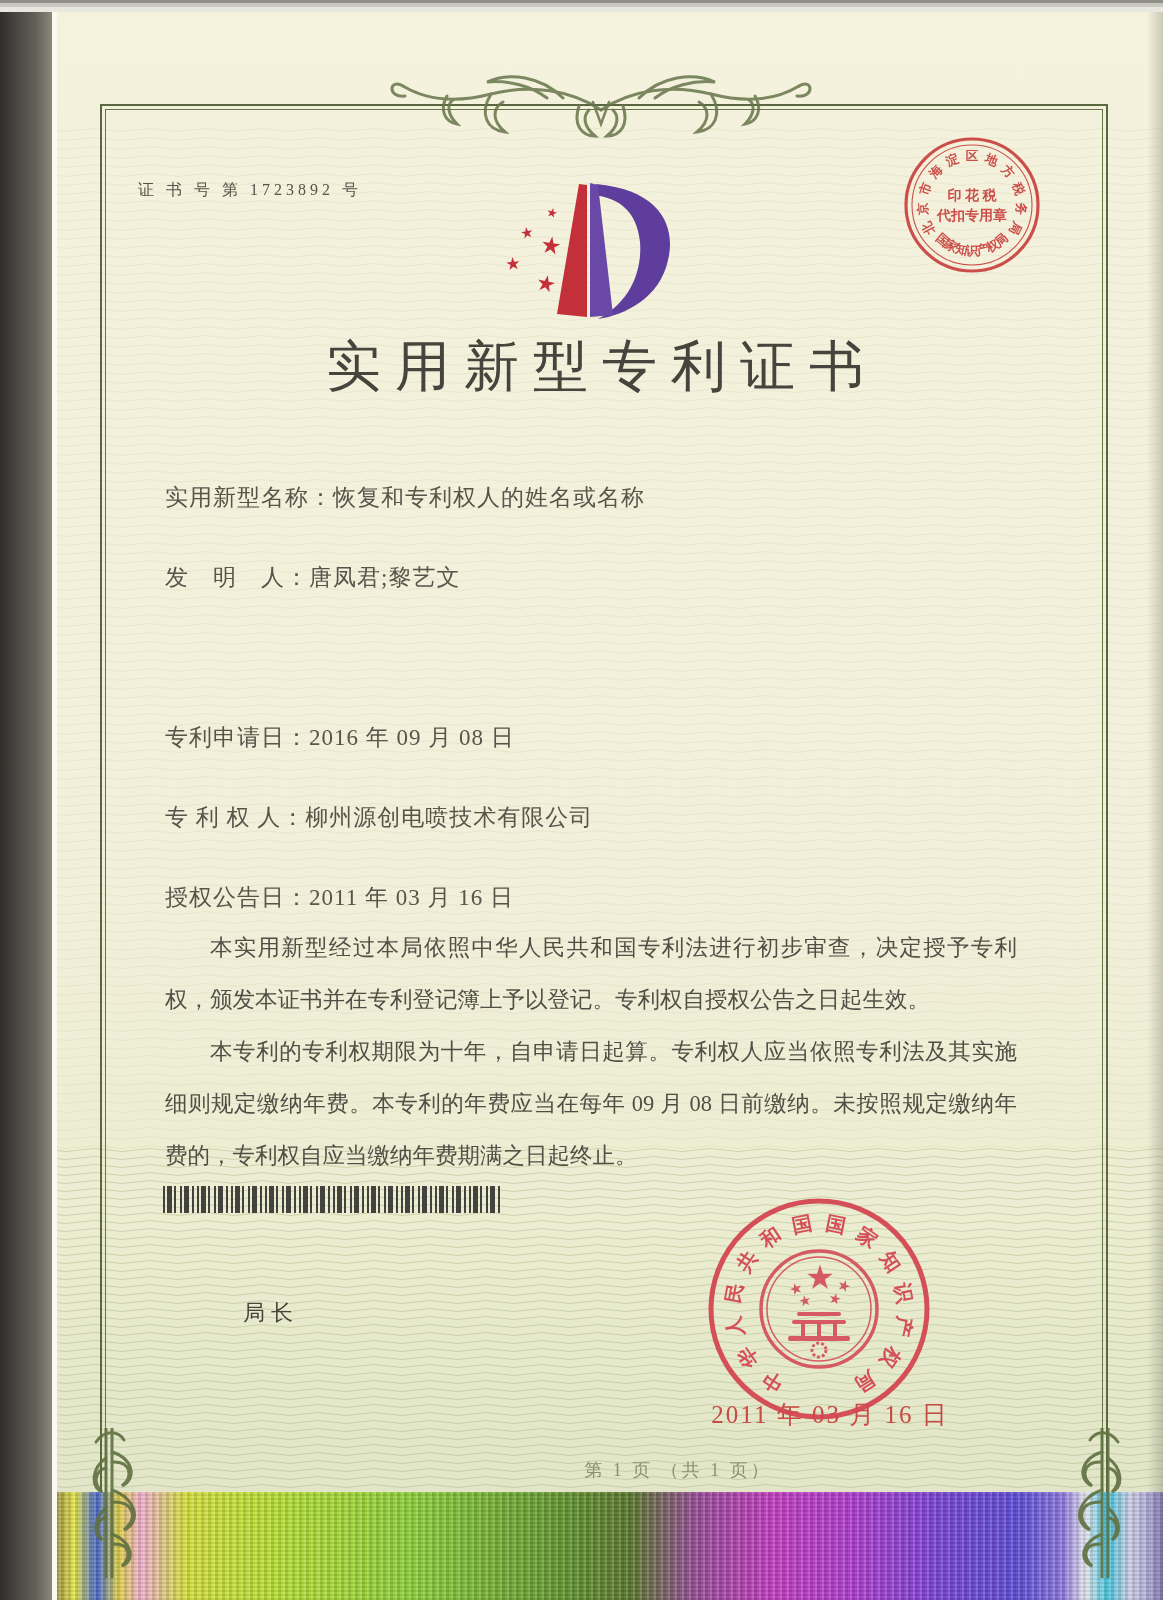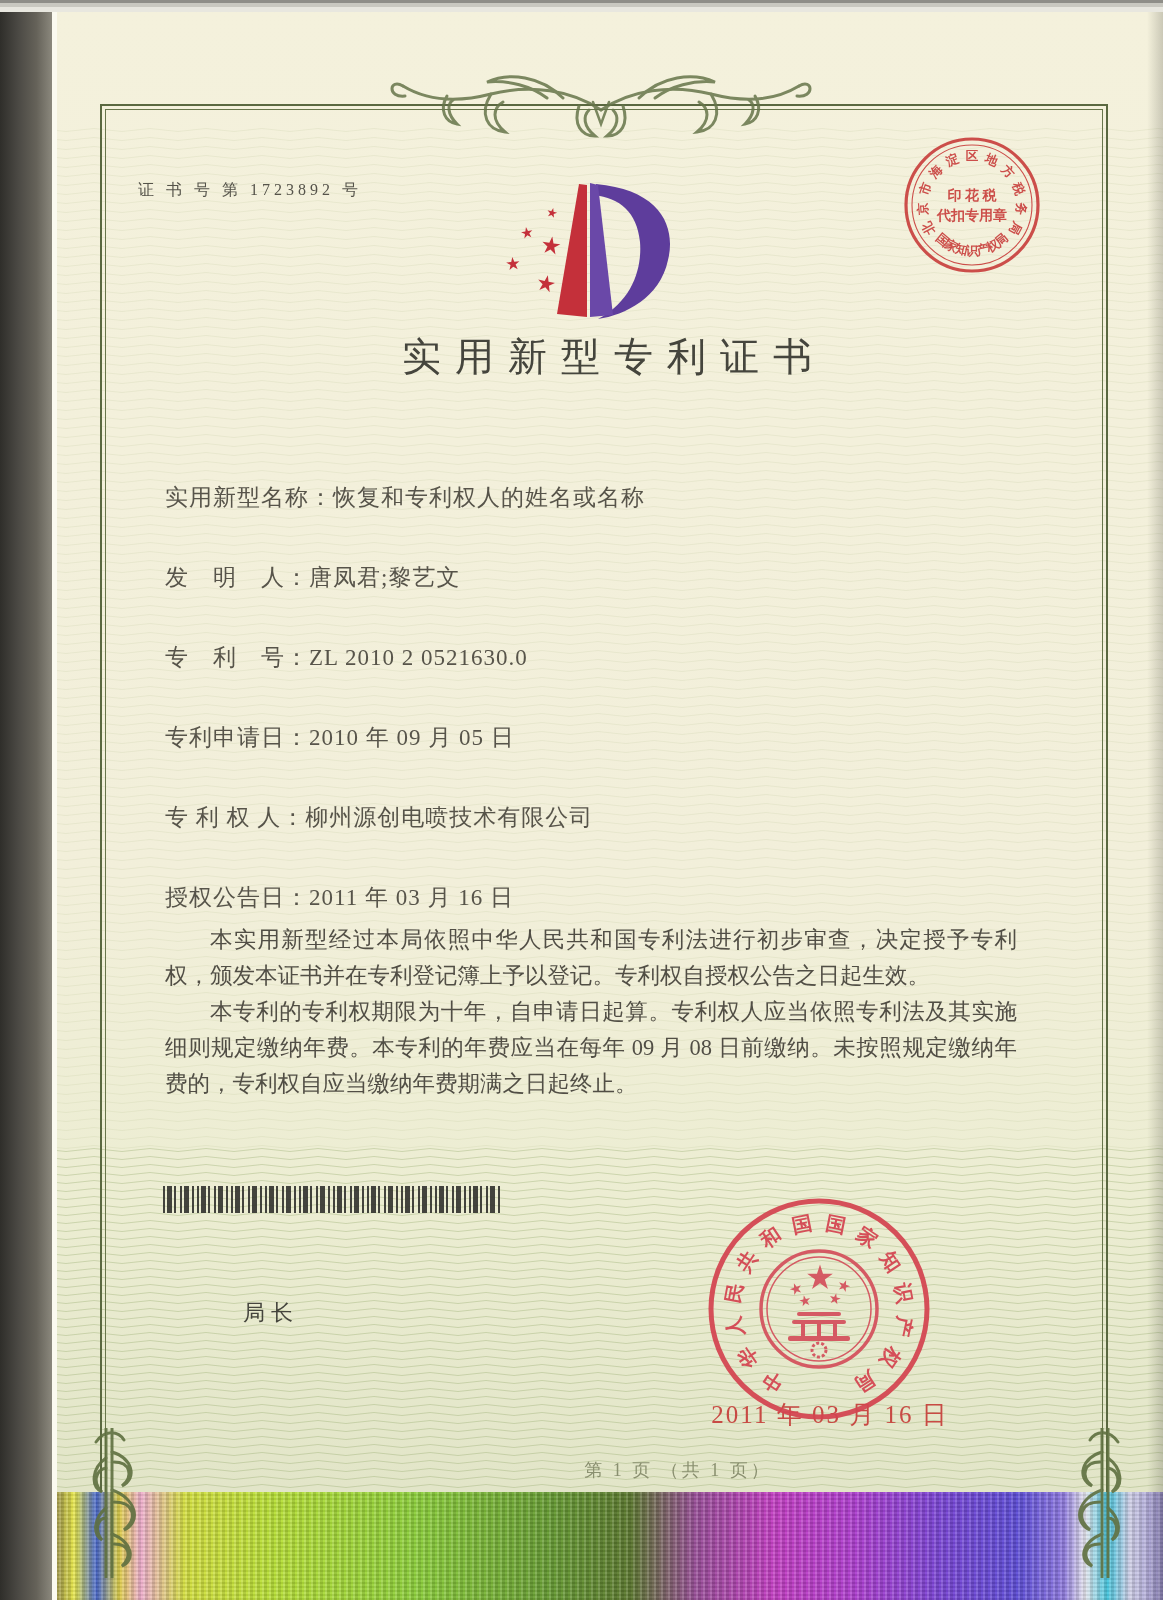--- a/index.html
+++ b/index.html
@@ -19,23 +19,23 @@
   #waves{position:absolute;left:0;top:0;z-index:1;pointer-events:none;}
   
   .frame{position:absolute;left:100px;top:104px;width:1004px;height:1430px;
          border:2px solid #5a6840;z-index:2;}
   .frame-inner{position:absolute;inset:3px;border:1px solid #67754a;}
   
   .content{position:absolute;inset:0;z-index:3;}
   .cert-no{position:absolute;left:138px;top:180px;font-size:16px;letter-spacing:4px;color:#55534a;}
   .logo{position:absolute;left:470px;top:168px;}
   .title{position:absolute;left:100px;width:1004px;top:330px;text-align:center;
-         font-size:39px;letter-spacing:14px;color:#45453d;font-weight:400;margin-left:12px;}
+         font-size:55px;letter-spacing:14px;color:#45453d;font-weight:400;}
   .field{position:absolute;left:165px;font-size:23px;color:#57544a;letter-spacing:1px;white-space:nowrap;}
-  .paras{position:absolute;left:165px;top:922px;width:852px;font-size:22.5px;line-height:36px;
+  .paras{position:absolute;left:165px;top:922px;width:852px;font-size:22.5px;line-height:52px;
          color:#514e45;text-align:justify;}
   .paras p{margin:0;text-indent:2em;}
   .barcode{position:absolute;left:163px;top:1186px;width:340px;height:27px;opacity:.88;
      background:repeating-linear-gradient(90deg,#2c2c29 0 2px,transparent 2px 4px,#2c2c29 4px 9px,
        transparent 9px 11px,#2c2c29 11px 13px,transparent 13px 17px,#2c2c29 17px 19px,
        transparent 19px 21px,#2c2c29 21px 26px,transparent 26px 29px,#2c2c29 29px 31px,transparent 31px 34px);}
   .sig-label{position:absolute;left:243px;top:1298px;font-size:22px;letter-spacing:6px;color:#45453d;
          font-family:"Liberation Sans","DejaVu Sans",sans-serif;}
   .signature{position:absolute;left:305px;top:1238px;}
   .issue-date{position:absolute;left:700px;top:1398px;width:260px;text-align:center;
@@ -298,25 +298,22 @@
     </svg>
 
     <div class="title">实用新型专利证书</div>
 
     <div class="field" style="top:482px">
       <span>实用新型名称：</span><span>恢复和专利权人的姓名或名称</span>
     </div>
     <div class="field" style="top:562px">
       <span>发　明　人：</span><span>唐凤君;黎艺文</span>
     </div>
-    <div class="field" style="top:642px">
-      <span>专　利　号：</span><span>ZL 2010 2 0521630.0</span>
-    </div>
     <div class="field" style="top:722px">
-      <span>专利申请日：</span><span>2010 年 09 月 05 日</span>
+      <span>专利申请日：</span><span>2016 年 09 月 08 日</span>
     </div>
     <div class="field" style="top:802px">
       <span>专 利 权 人：</span><span>柳州源创电喷技术有限公司</span>
     </div>
     <div class="field" style="top:882px">
       <span>授权公告日：</span><span>2011 年 03 月 16 日</span>
     </div>
 
     <div class="paras">
       <p>本实用新型经过本局依照中华人民共和国专利法进行初步审查，决定授予专利权，颁发本证书并在专利登记簿上予以登记。专利权自授权公告之日起生效。</p>

